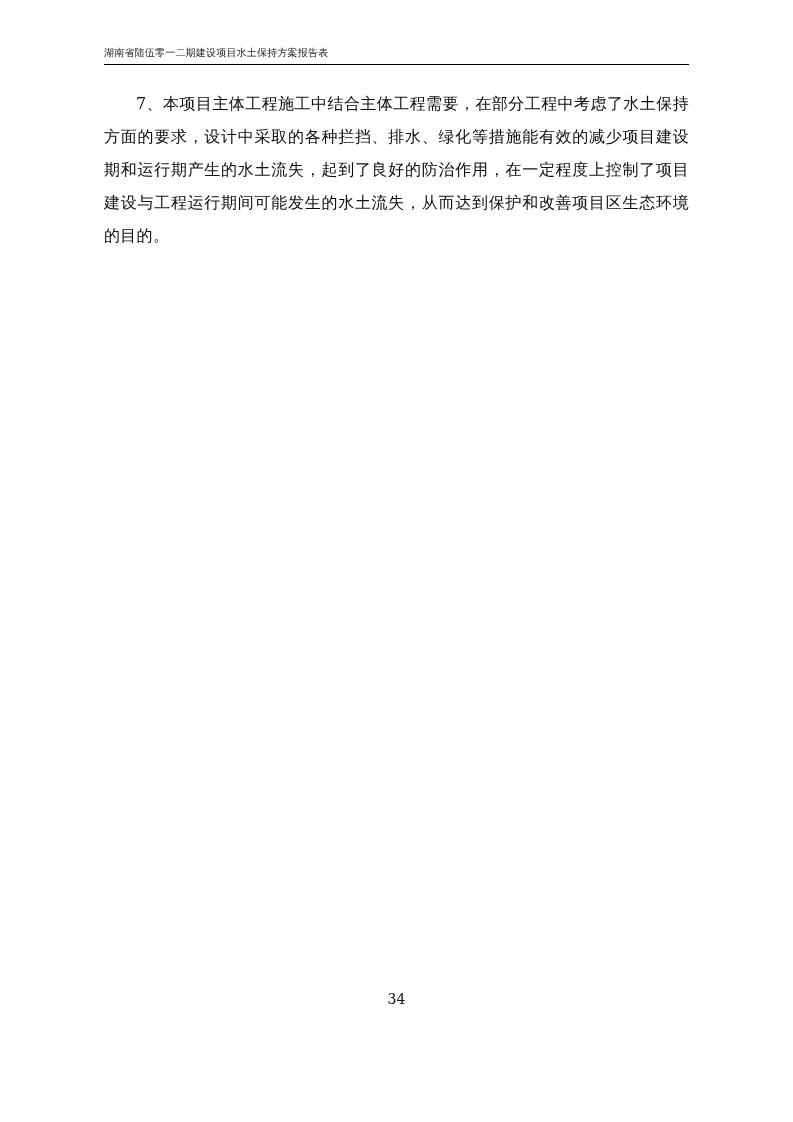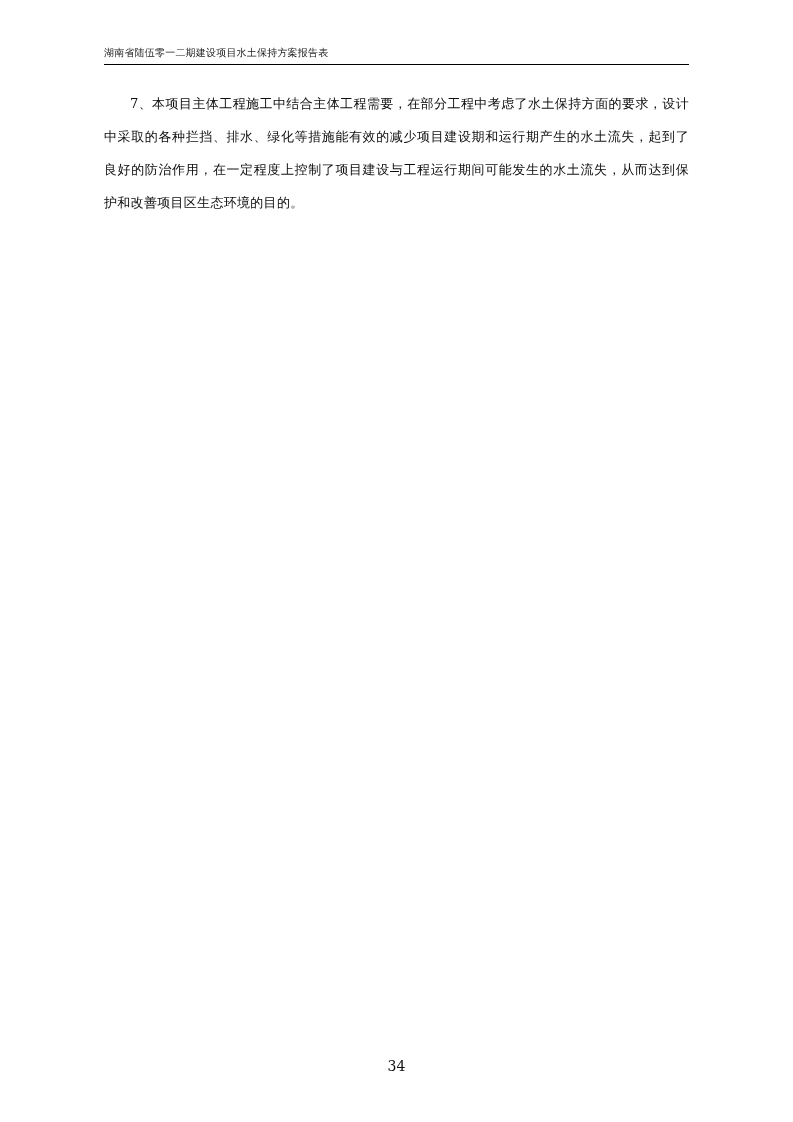--- a/index.html
+++ b/index.html
@@ -34,36 +34,36 @@
     padding-bottom: 4px;
     letter-spacing: 0.2px;
   }
   .header-rule {
     border-bottom: 1px solid #000000;
     width: 100%;
     margin-bottom: 22px;
   }
   .body-text {
     font-family: "DejaVu Serif", "Liberation Serif", serif;
-    font-size: 13px;
+    font-size: 16px;
     line-height: 33px;
     color: #0d0d0d;
     text-align: justify;
     text-justify: inter-ideograph;
     letter-spacing: 0.3px;
   }
   .para {
     margin: 0 0 0 0;
     text-indent: 2em;
   }
   .footer-page-no {
     position: absolute;
     left: 0;
     right: 0;
-    top: 1012px;
+    top: 945px;
     text-align: center;
     font-family: "DejaVu Serif", "Liberation Serif", serif;
     font-size: 14px;
     color: #111111;
   }
 </style>
 </head>
 <body>
 
 <div class="page">

